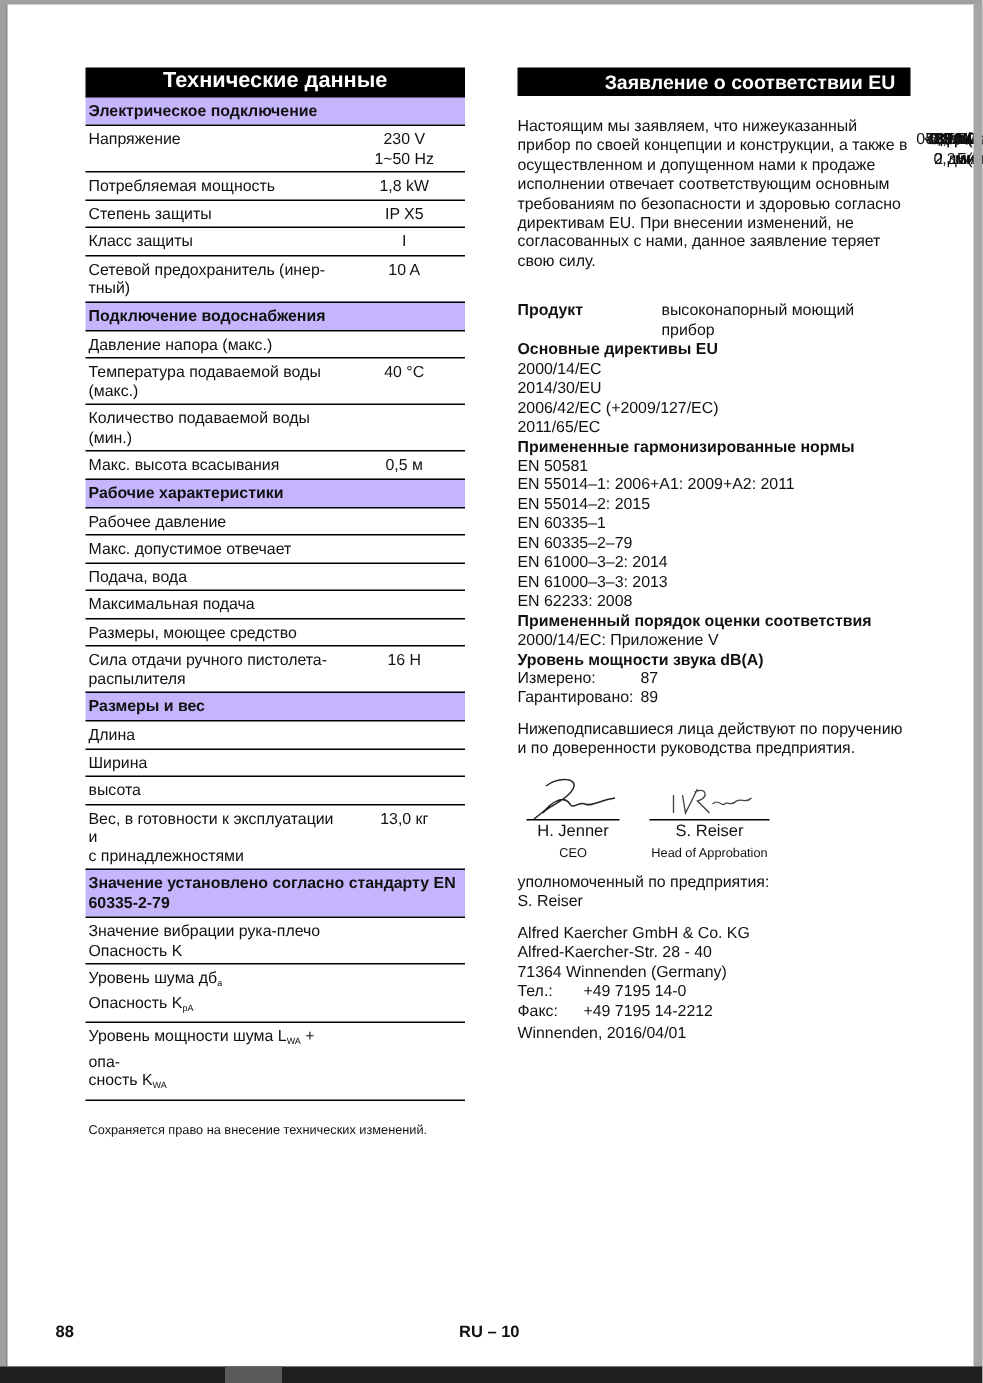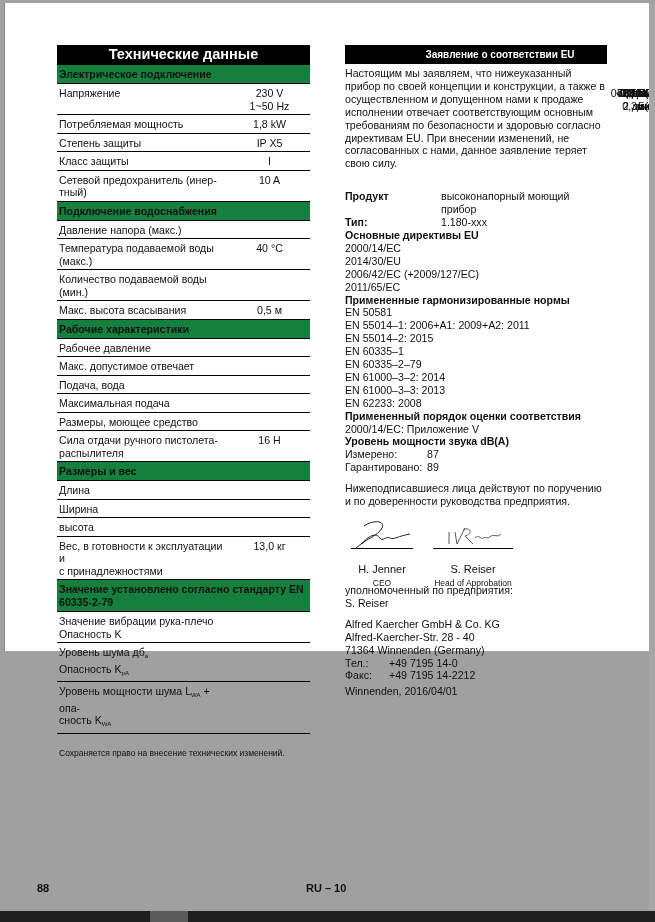--- a/index.html
+++ b/index.html
@@ -3,21 +3,21 @@
 <meta charset="utf-8">
 <style>
   html, body { margin: 0; padding: 0; }
   body {
     width: 655px; height: 922px; position: relative; overflow: hidden;
     background: #a0a0a0;
     font-family: "Liberation Sans", sans-serif;
     color: #111;
   }
   .page {
-    position: absolute; left: 4px; top: 3px; width: 645px; height: 648px;
+    position: absolute; left: 4px; top: 3px; width: 645px; height: 908px;
     background: #fff;
     border-left: 1px solid #888;
   }
   .bottom-bar {
     position: absolute; left: 0; top: 911px; width: 655px; height: 11px;
     background: #1e1e1e;
   }
   .bottom-thumb {
     position: absolute; left: 150px; top: 0; width: 38px; height: 11px;
     background: #5a5a5a;
@@ -26,48 +26,48 @@
     position: absolute; left: 649px; top: 3px; width: 6px; height: 908px; background: #a6a6a6;
   }
 
   
   .left { position: absolute; left: 52px; top: 42px; width: 253px; }
   .section-title {
     background: #000; color: #fff; font-weight: bold; font-size: 14.5px;
     text-align: center; height: 19px; line-height: 19px;
   }
   .grp {
-    background: #15803d; font-weight: bold; font-size: 10.6px;
+    background: #c4b5fd; font-weight: bold; font-size: 10.6px;
     padding: 3px 2px 2px 2px; line-height: 13px;
     border-top: 1.5px solid #000;
   }
   .row {
     display: flex; font-size: 10.6px; line-height: 12.5px;
     border-top: 1.5px solid #000;
     padding: 3px 0 2px 2px;
   }
   .row .lbl { width: 172px; flex: none; }
   .row .val { flex: 1; text-align: center; padding-right: 2px; }
   .row .val.right { text-align: right; }
   .left .endline { border-top: 1.5px solid #000; }
   .note { font-size: 8.5px; margin-top: 14px; padding-left: 2px; }
   sub { font-size: 6px; vertical-align: -2px; }
 
   
   .right { position: absolute; left: 340px; top: 42px; width: 262px; font-size: 10.6px; line-height: 12.9px; }
-  .right .section-title { font-size: 10px; padding-left: 48px; }
-  .intro { margin-top: 3px; }
+  .right .section-title { font-size: 13px; padding-left: 48px; }
+  .intro { margin-top: 14px; }
   .kv { display: flex; }
   .kv .k { width: 96px; flex: none; }
   .kv .k.b { font-weight: bold; }
   .b { font-weight: bold; }
   .gap { height: 8px; }
   .sigs { position: relative; height: 60px; margin-top: 10px; }
   .sig { position: absolute; text-align: center; }
-  .sig .name { font-size: 11px; border-top: 1px solid #000; padding-top: 14px; }
+  .sig .name { font-size: 11px; border-top: 1px solid #000; padding-top: 1px; }
   .sig .role { font-size: 8.5px; margin-top: 1px; }
   .sig svg { display: block; margin: 0 auto; }
 
   .footer-num { position: absolute; top: 879px; font-weight: bold; font-size: 11px; }
 </style>
 </head>
 <body>
 
 <div class="page">
 
@@ -221,24 +221,20 @@
     <div class="note">Сохраняется право на внесение технических изменений.</div>
   </div>
 
   <div class="right">
     <div class="section-title">Заявление о соответствии EU</div>
     <div class="intro">Настоящим мы заявляем, что нижеуказанный прибор по своей концепции и конструкции, а также в осуществленном и допущенном нами к продаже исполнении отвечает соответствующим основным требованиям по безопасности и здоровью согласно директивам EU. При внесении изменений, не согласованных с нами, данное заявление теряет свою силу.</div>
 
     <div class="kv" style="margin-top:20px">
       <div class="k b">Продукт</div>
       <div>высоконапорный моющий прибор</div>
-    </div>
-    <div class="kv">
-      <div class="k b">Тип:</div>
-      <div>1.180-xxx</div>
     </div>
 
     <div class="b">Основные директивы EU</div>
     <div>2000/14/EC</div>
     <div>2014/30/EU</div>
     <div>2006/42/EC (+2009/127/EC)</div>
     <div>2011/65/EC</div>
 
     <div class="b">Примененные гармонизированные нормы</div>
     <div>EN 50581</div>

